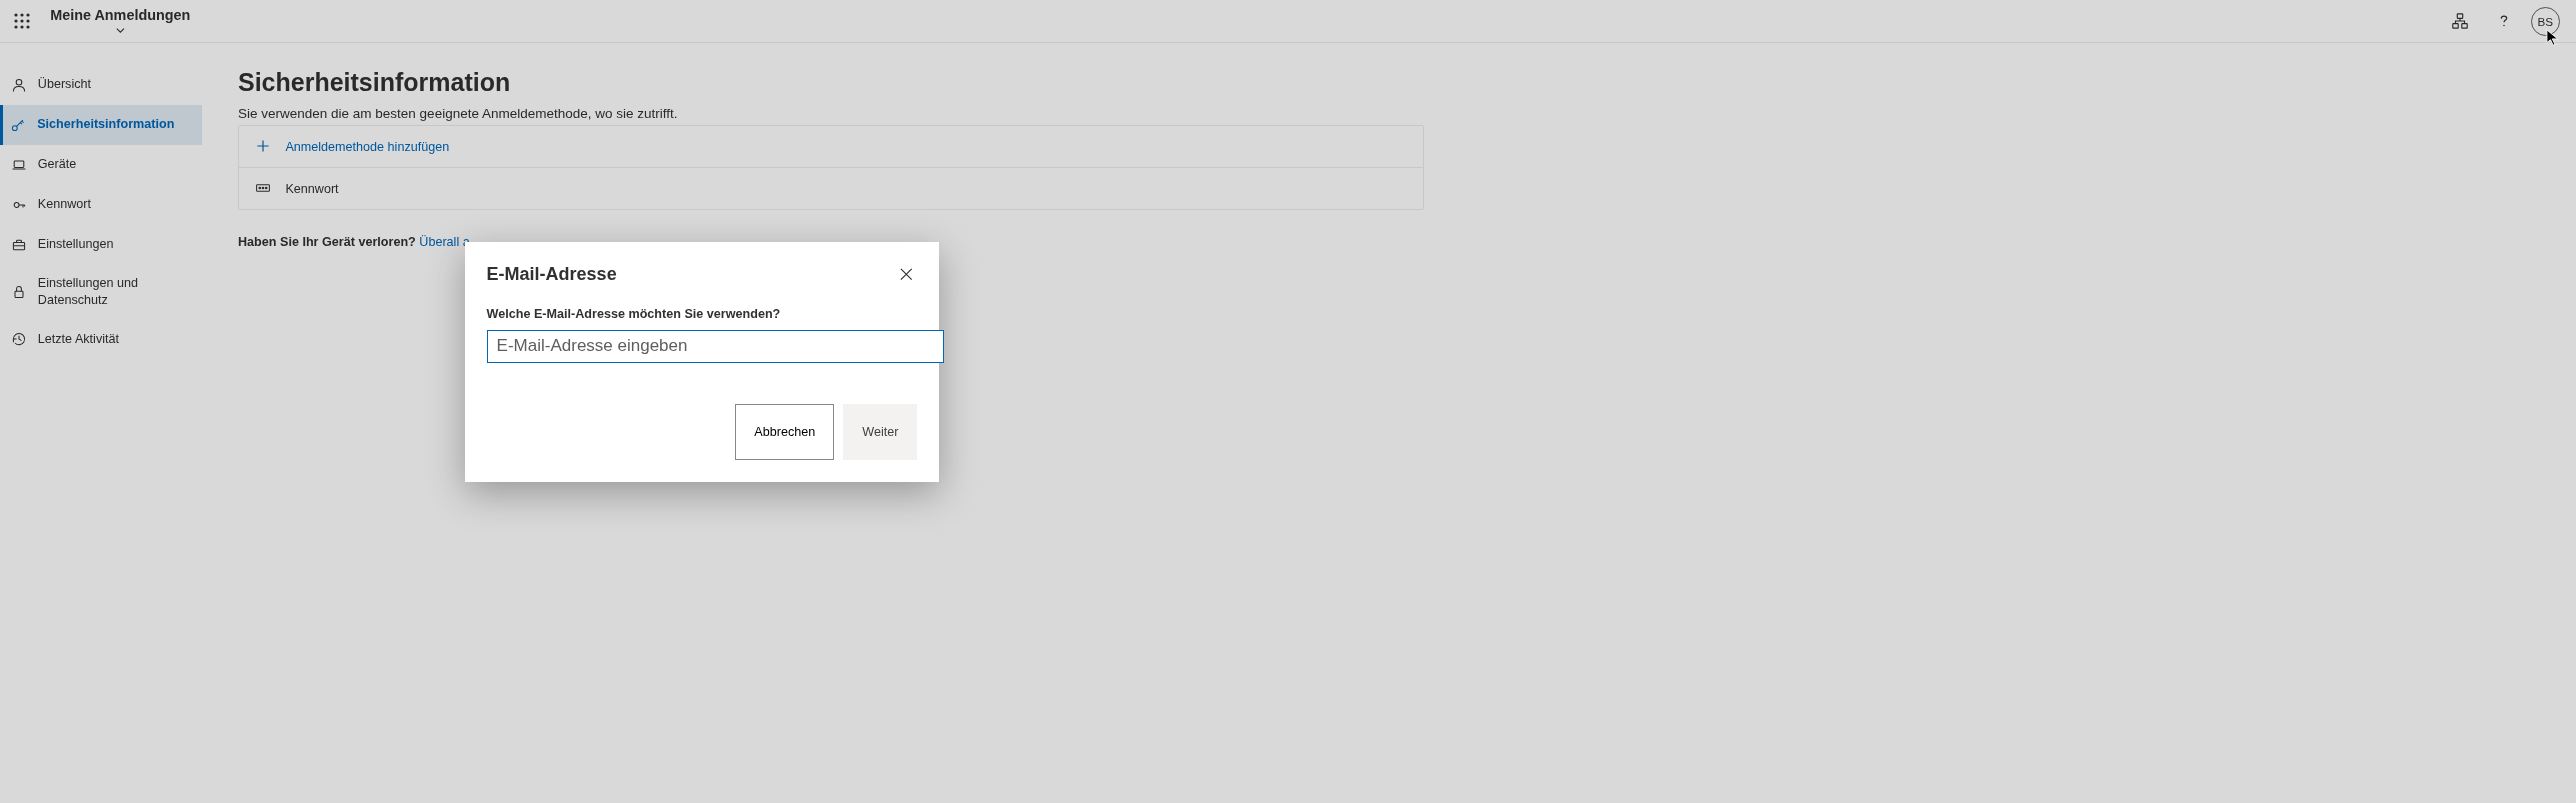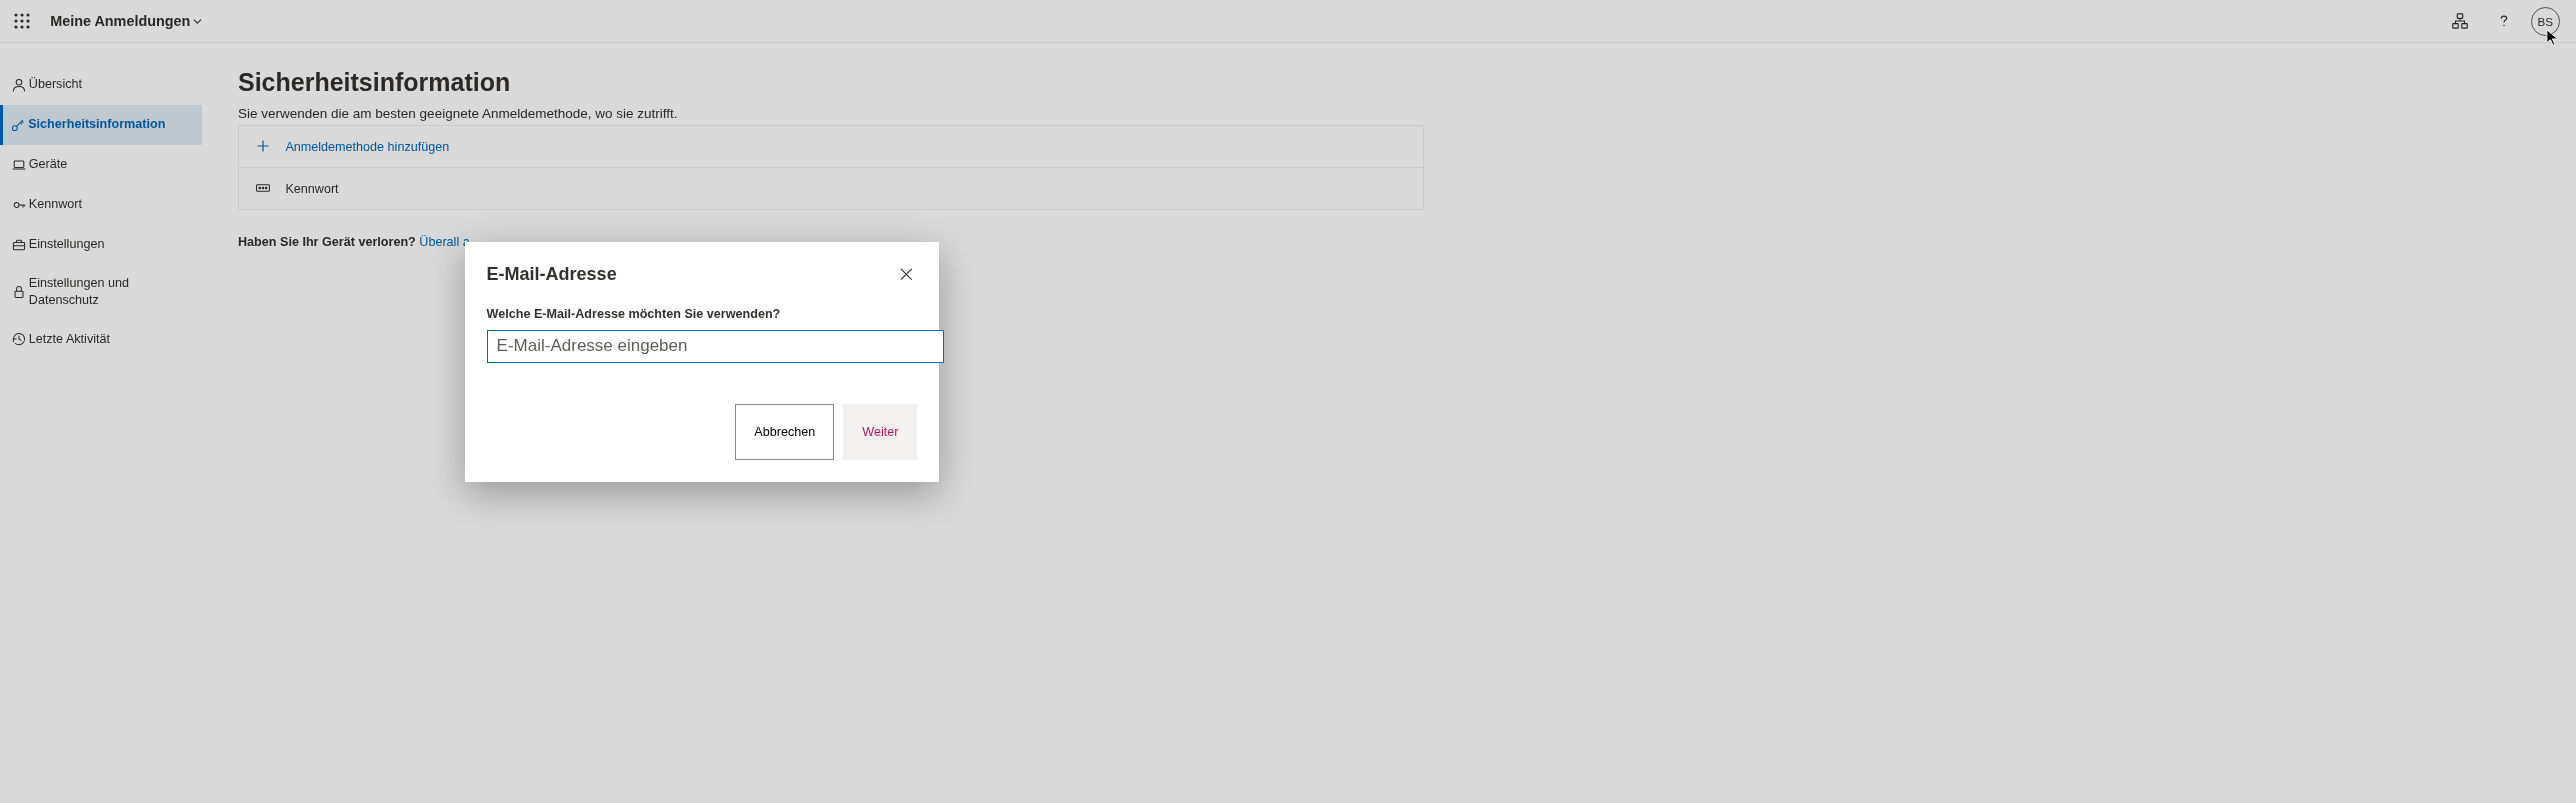--- a/index.html
+++ b/index.html
@@ -35,20 +35,21 @@
     }
     .waffle svg { width: 16px; height: 16px; }
     .header-title {
       font-size: 14.4px;
       font-weight: 600;
       margin-left: 7.2px;
       display: flex;
       align-items: center;
       gap: 2px;
       cursor: pointer;
+      flex-direction: column;
     }
     .chevron-down { width: 10.8px; height: 10.8px; }
     .header-right {
       margin-left: auto;
       display: flex;
       align-items: center;
       gap: 3.6px;
       padding-right: 9px;
     }
     .header-icon-btn {
@@ -71,21 +72,21 @@
     
     .layout { display: flex; height: calc(100% - 43px); }
     .sidebar {
       width: 202px;
       padding-top: 21.6px;
       flex-shrink: 0;
     }
     .sidebar-item {
       display: flex;
       align-items: center;
-      gap: 2px;
+      gap: 11px;
       padding: 10.8px 10.8px;
       cursor: pointer;
       font-size: 12.6px;
       color: #323130;
       min-height: 40px;
     }
     .sidebar-item.active {
       background: #e1eaf4;
       color: #0067b8;
       font-weight: 600;
@@ -199,21 +200,21 @@
       font-size: 12.6px;
       border: 0.9px solid #8a8886;
       background: #fff;
       cursor: pointer;
       font-family: inherit;
       margin-top: 20px;
     }
     .btn.primary {
       background: #f3f2f1;
       border-color: #f3f2f1;
-      color: #be185d;
+      color: #404040;
       cursor: default;
     }
     .cursor-img {
       position: absolute;
       top: 29px;
       right: 15.3px;
       z-index: 200;
       width: 14.4px;
       height: 18px;
       pointer-events: none;

